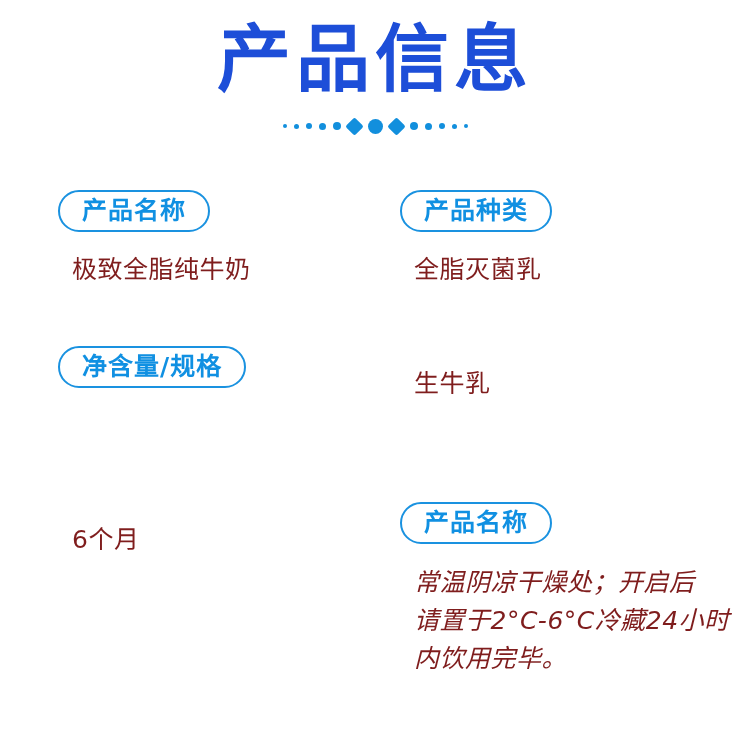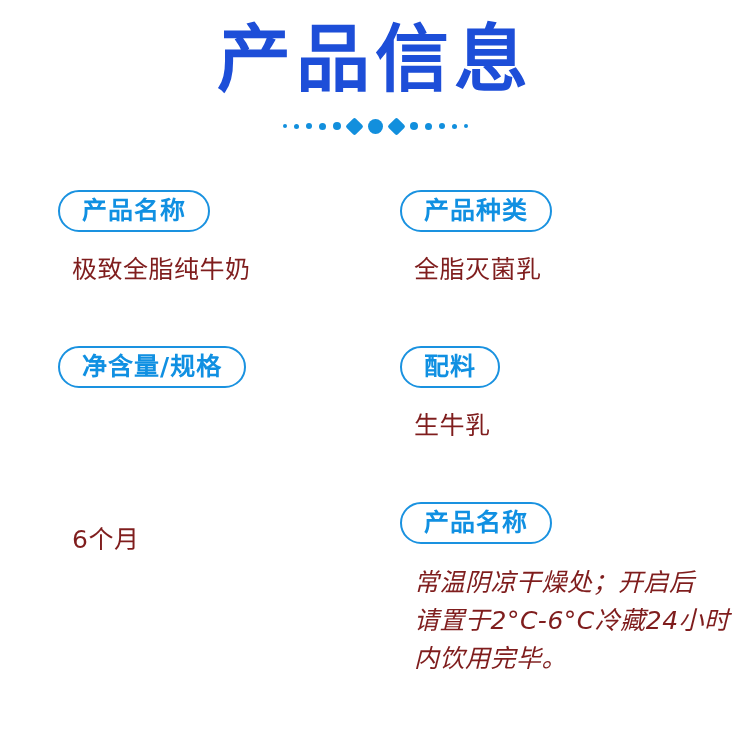--- a/index.html
+++ b/index.html
@@ -167,21 +167,20 @@
         <span class="label-pill">产品种类</span>
         <p class="value-text">全脂灭菌乳</p>
       </div>
     </div>
 
     <div class="info-row">
       <div class="info-cell col-left">
         <span class="label-pill">净含量/规格</span>
       </div>
       <div class="info-cell col-right">
-        <span class="label-pill">配料</span>
         <p class="value-text">生牛乳</p>
       </div>
     </div>
 
     <div class="info-row">
       <div class="info-cell col-left">
         <p class="value-text">6个月</p>
       </div>
       <div class="info-cell col-right">
         <span class="label-pill">产品名称</span>

